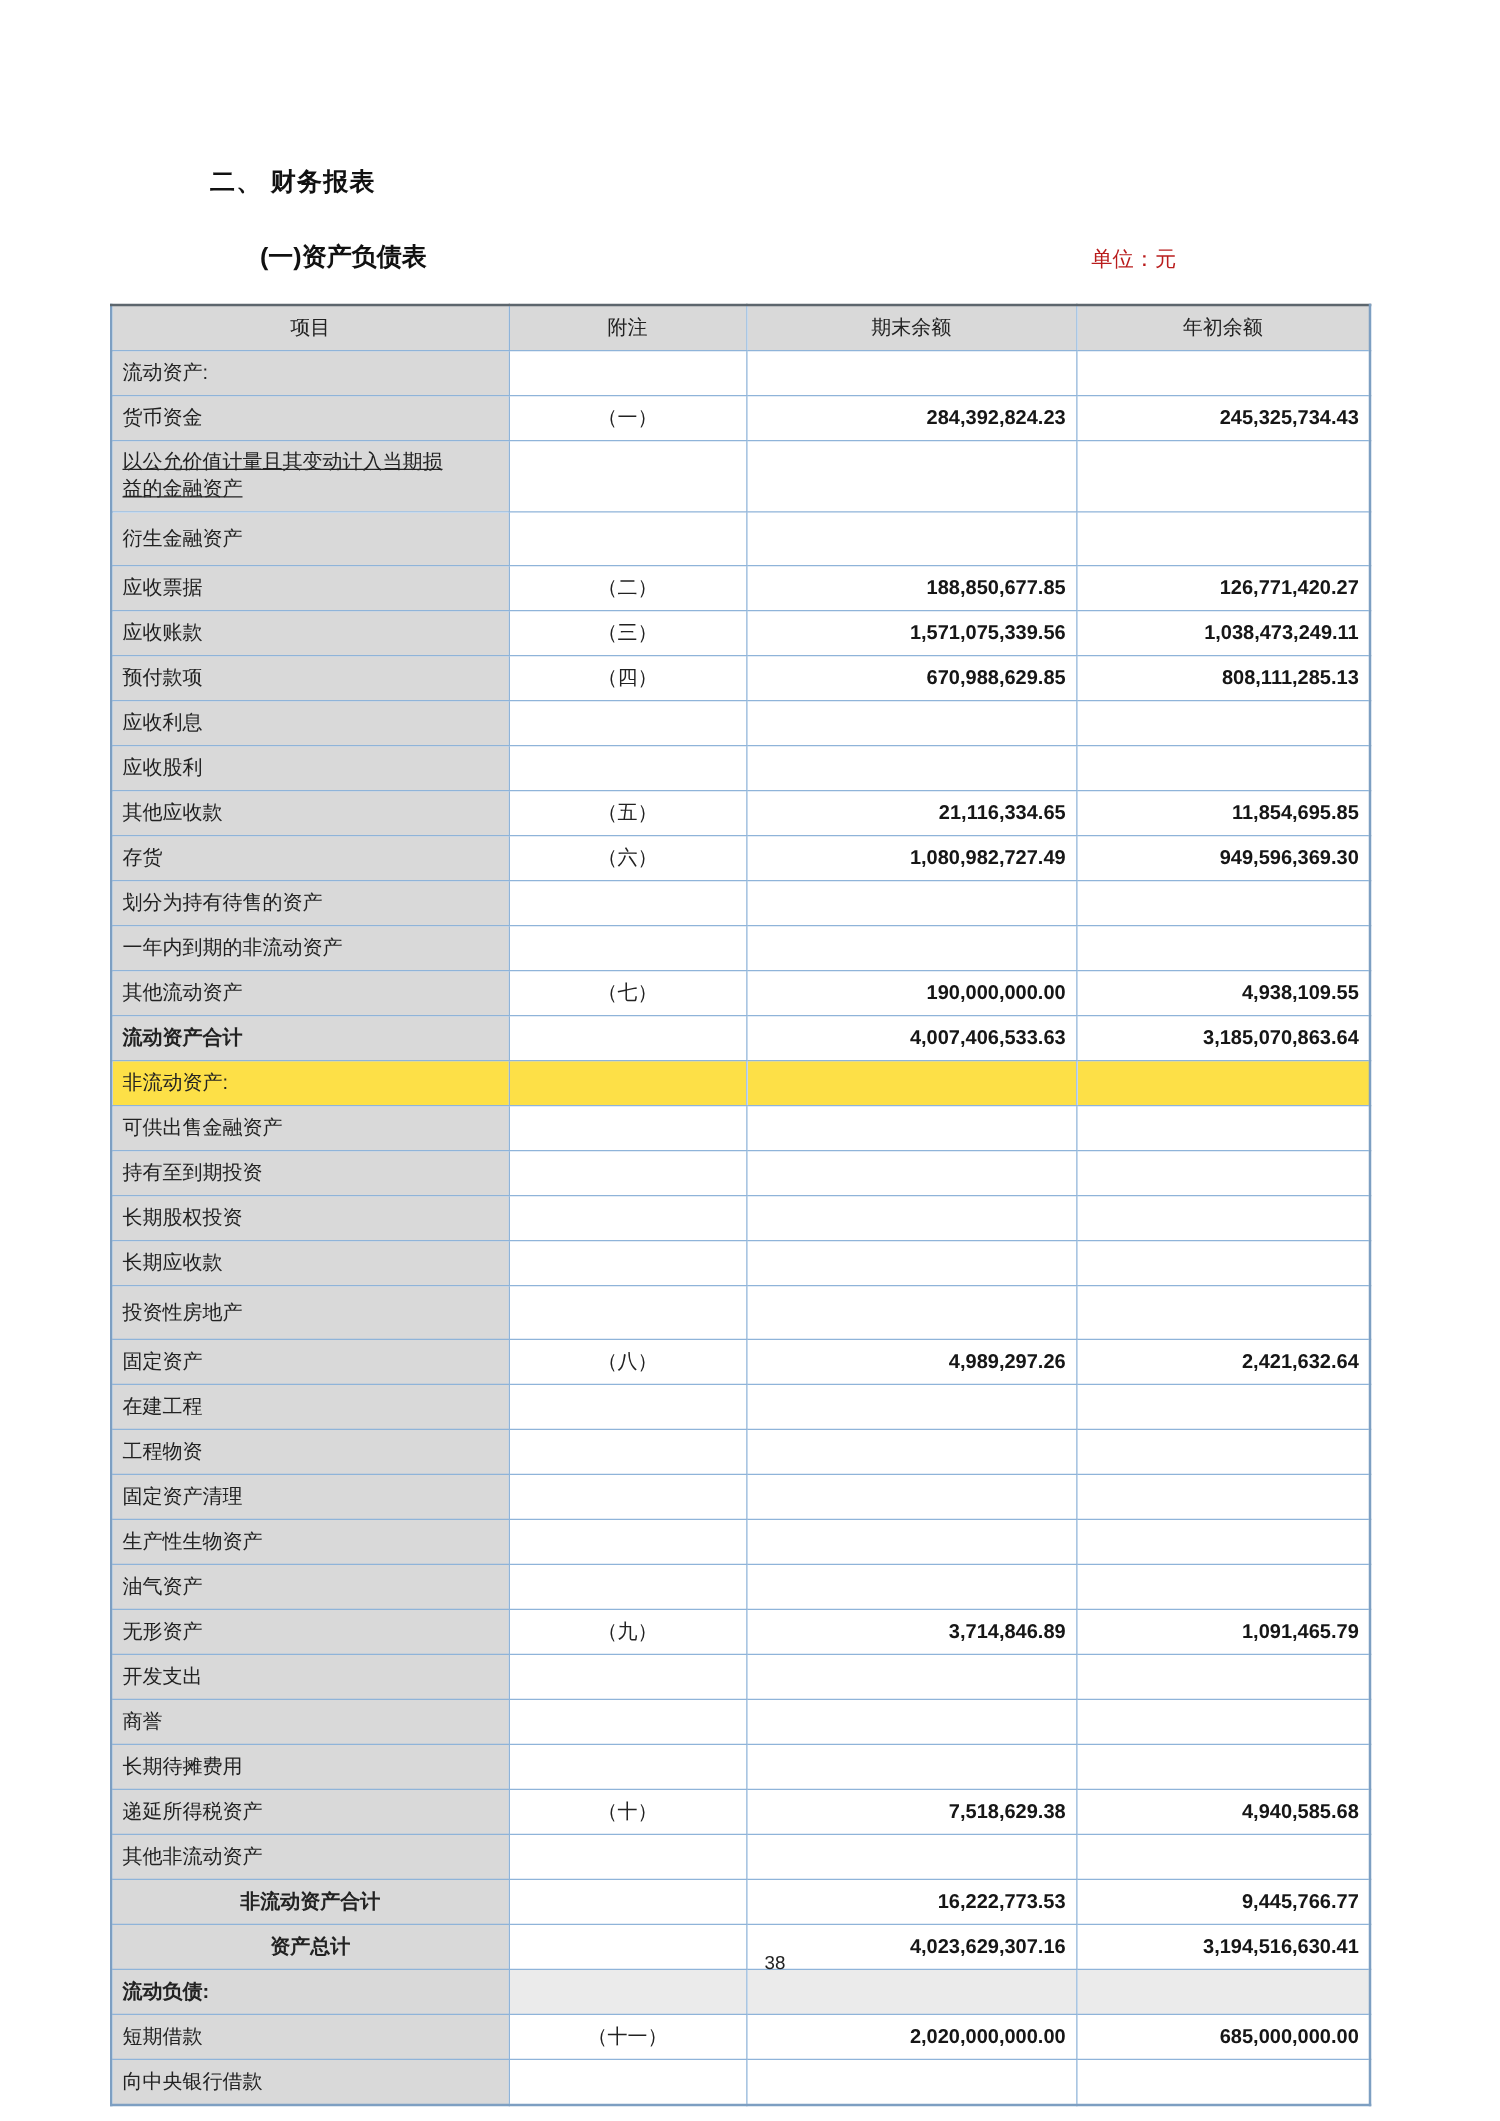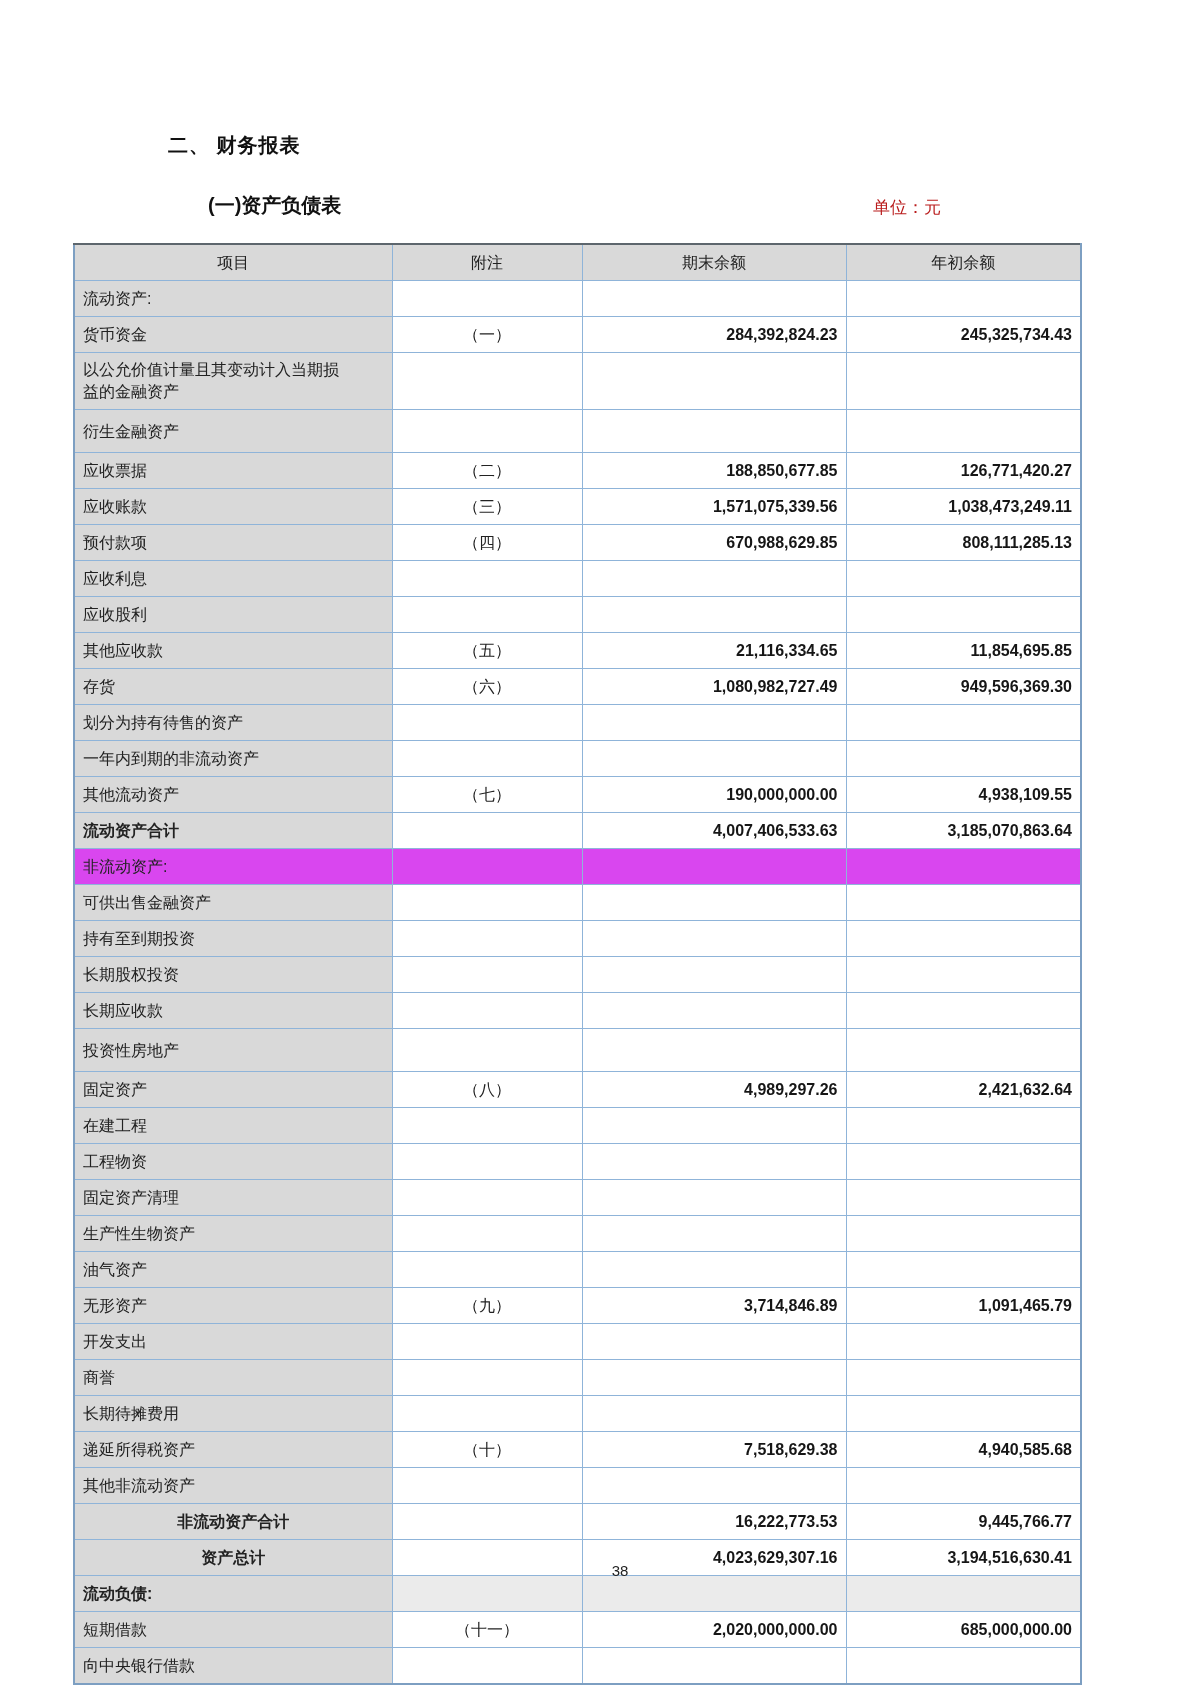--- a/index.html
+++ b/index.html
@@ -20,21 +20,21 @@
   .subsection-title{
     position:absolute;left:170px;top:192px;
     font-size:20px;font-weight:bold;color:#111;margin-left:38px;
   }
   .unit-label{
     position:absolute;left:873px;top:196px;
     font-size:17px;color:#b91c1c;
   }
 
   table.bs{
-    position:absolute;left:73px;top:243px;
+    position:absolute;left:88px;top:243px;
     width:1007px;
     border-collapse:collapse;
     table-layout:fixed;
     border:2px solid #7d9fc2;
     border-top:2px solid #5d666d;
   }
   table.bs col.col-item{width:318px;}
   table.bs col.col-note{width:190px;}
   table.bs col.col-end{width:264px;}
   table.bs col.col-begin{width:235px;}
@@ -65,28 +65,28 @@
     color:#222;
   }
   td.c-num{
     background:#fff;
     text-align:right;
     font-weight:600;
     padding-right:10px;
     color:#161616;
     font-size:16.5px;
   }
-  tr.row-gray td{background:#d946ef;}
+  tr.row-gray td{background:#fde047;}
   tr.row-bold td.c-item{font-weight:bold;}
   tr.row-boldplain td.c-item{font-weight:bold;}
   tr.row-boldplain td.c-note,
   tr.row-boldplain td.c-num{background:#ebebeb;}
   tr.row-total td.c-item{font-weight:bold;text-align:center;}
   tr.tall td{height:38px;}
-  tr.row-wrap td.c-item{padding-right:40px;line-height:22px;padding-top:6px;padding-bottom:6px;}
+  tr.row-wrap td.c-item{padding-right:40px;line-height:22px;padding-top:6px;padding-bottom:6px;text-decoration:underline;}
 
   .page-number{
     position:absolute;left:0;top:1562px;width:1240px;
     text-align:center;font-size:15px;color:#222;
   }
 </style>
 </head>
 <body>
 
 <div class="page">

